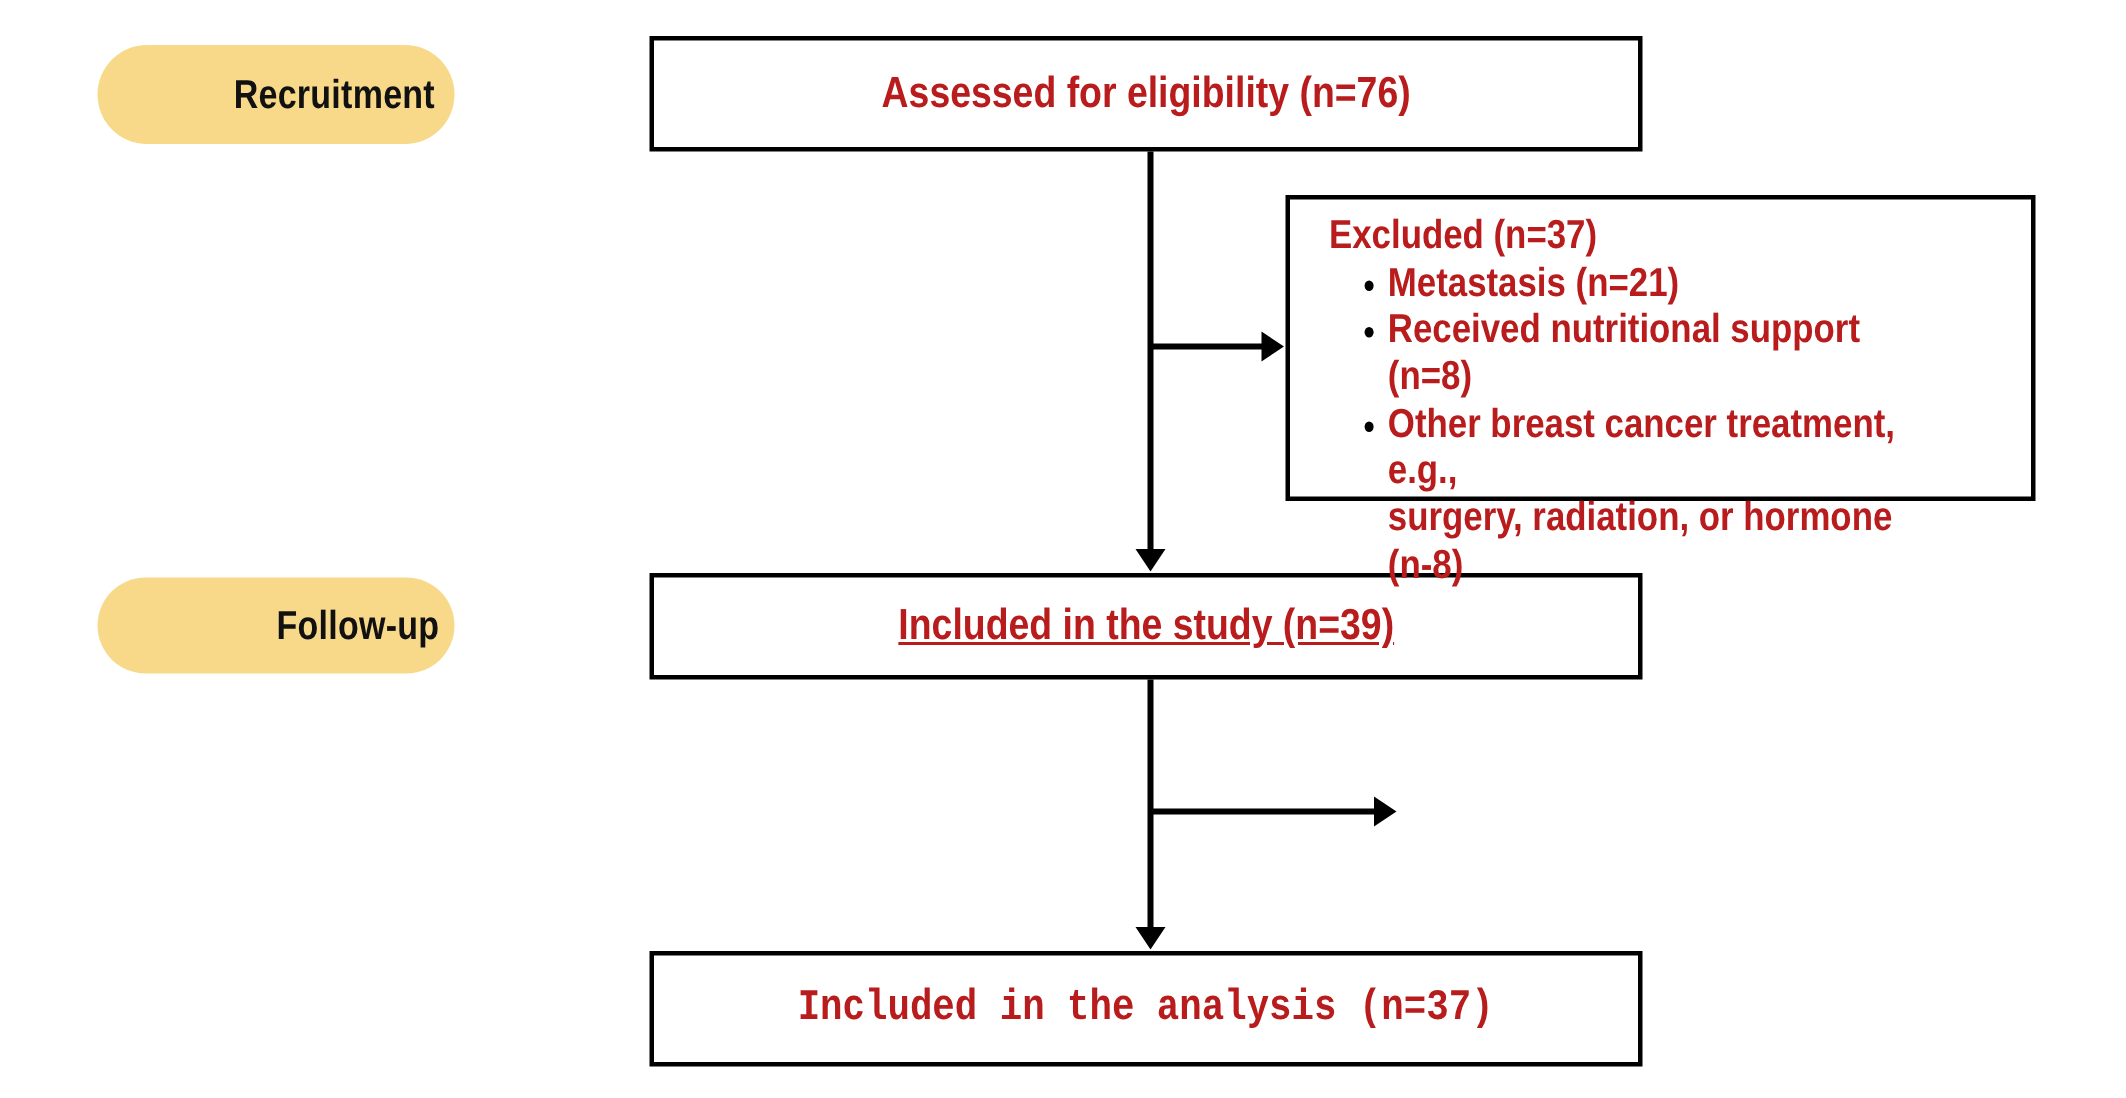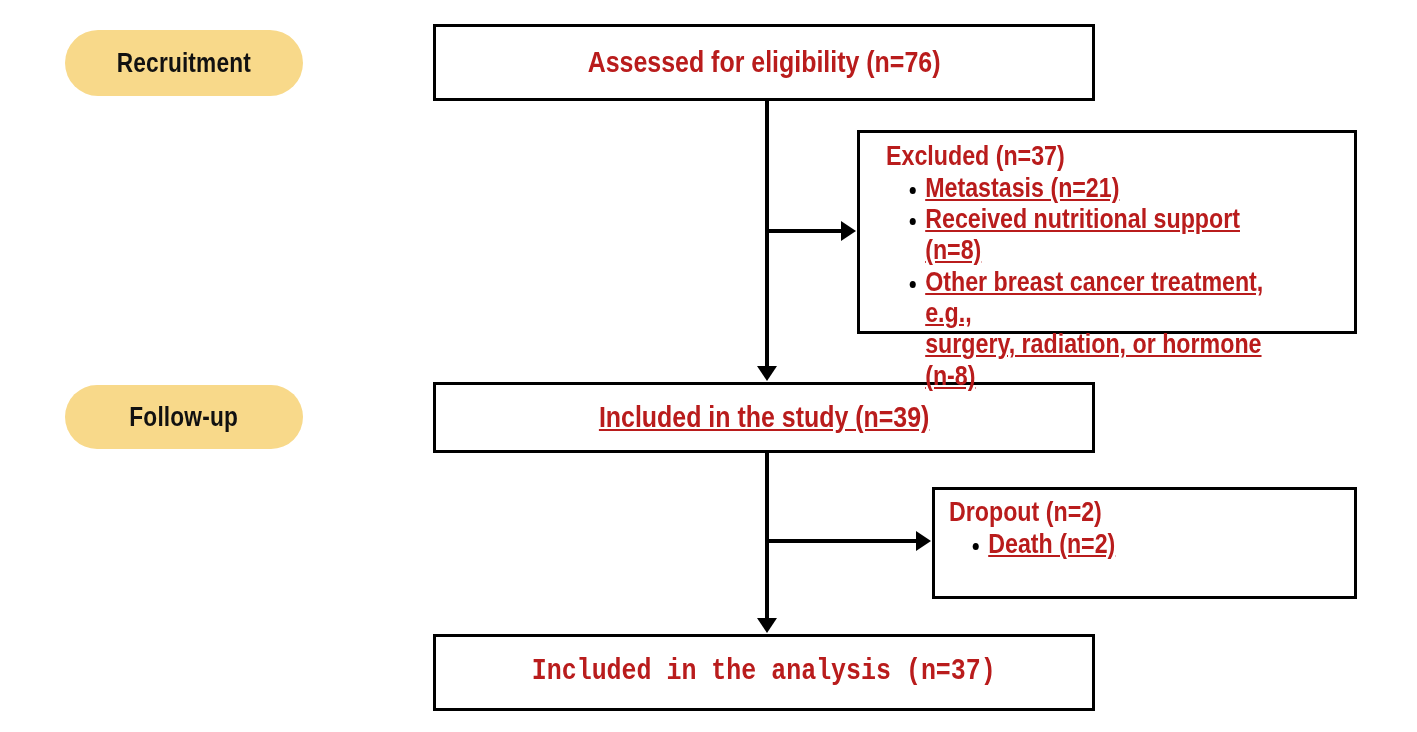--- a/index.html
+++ b/index.html
@@ -18,21 +18,21 @@
     height: 732px;
     background: #ffffff;
     overflow: hidden;
   }
 
   
   .phase-pill {
     position: absolute;
     display: flex;
     align-items: center;
-    justify-content: center;
+    justify-content: flex-end;
     background: #F8D98A;
     border-radius: 999px;
     color: #111111;
     font-weight: 700;
     font-size: 27px;
     letter-spacing: 0.2px;
     transform-origin: center center;
   }
   .phase-pill .pill-label {
     display: block;
@@ -80,21 +80,20 @@
     line-height: 1.14;
     display: block;
     transform: scaleX(0.86);
     transform-origin: left center;
     white-space: nowrap;
   }
   .bullet-list {
     list-style: none;
     margin: 1px 0 0 0;
     padding: 0 0 0 22px;
-    text-decoration: underline;
   }
   .bullet-list li {
     position: relative;
     font-weight: 700;
     font-size: 27px;
     line-height: 1.16;
     padding-left: 20px;
     transform: scaleX(0.86);
     transform-origin: left center;
   }
@@ -185,28 +184,20 @@
       <li>
         <span>Received nutritional support (n=8)</span>
       </li>
       <li>
         <span>Other breast cancer treatment, e.g.,</span>
         <span class="cont-line">surgery, radiation, or hormone (n-8)</span>
       </li>
     </ul>
   </div>
 
-  <div class="flow-box" id="box-dropout">
-    <span class="side-heading">Dropout (n=2)</span>
-    <ul class="bullet-list">
-      <li>
-        <span>Death (n=2)</span>
-      </li>
-    </ul>
-  </div>
 
   <div class="conn v-line" id="conn-v-1"></div>
   <div class="arrow-down" id="arrow-1"></div>
 
   <div class="conn h-line" id="conn-h-excluded"></div>
   <div class="arrow-right" id="arrow-excluded"></div>
 
   <div class="conn v-line" id="conn-v-2"></div>
   <div class="arrow-down" id="arrow-2"></div>
 

